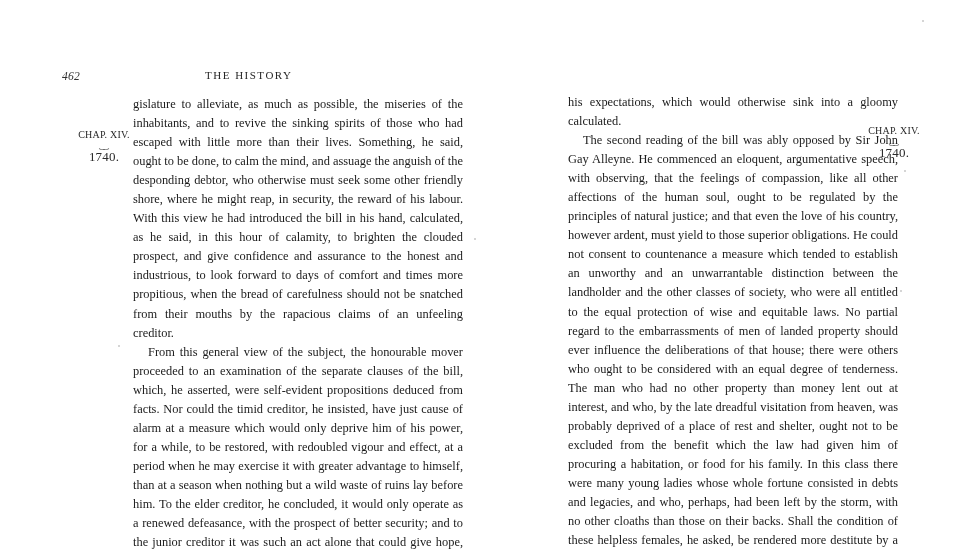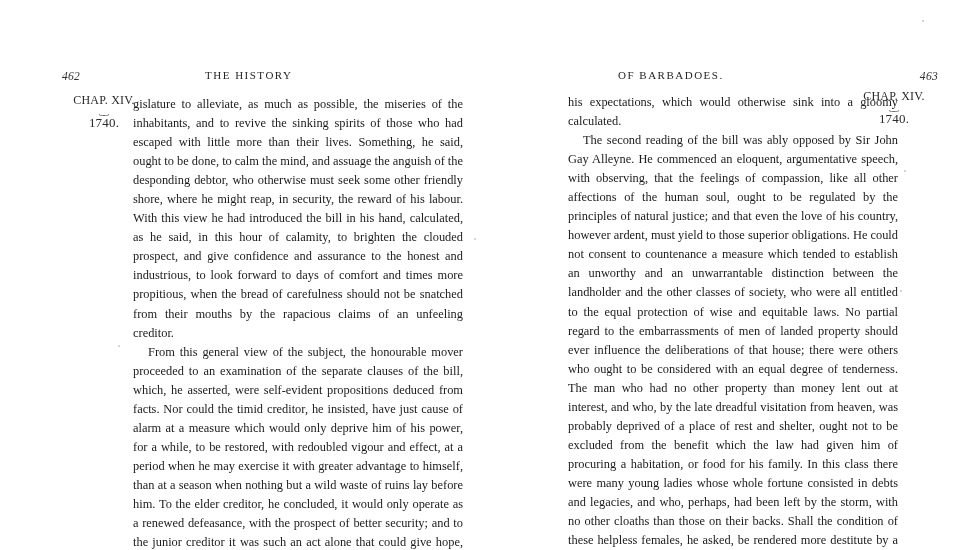--- a/index.html
+++ b/index.html
@@ -63,24 +63,25 @@
   .marginal {
     position: absolute;
     width: 76px;
     text-align: center;
     line-height: 1.05;
     color: #2a2a2a;
   }
   .marginal-left  { top: 94px; left: 66px; }
   .marginal-right { top: 90px; left: 366px; }
   .marginal .chap {
-    font-size: 12px;
+    font-size: 10px;
     letter-spacing: 0.2px;
     white-space: nowrap;
     display: block;
+    margin-top: 36px;
   }
   .marginal .brace {
     display: block;
     font-size: 11px;
     line-height: 7px;
     height: 8px;
     color: #333;
     transform: scaleX(1.6) scaleY(0.62);
     margin: 1px 0 0 0;
   }
@@ -144,24 +145,20 @@
       <p class="para para-cont">gislature to alleviate, as much as possible, the miseries of the inhabitants, and to revive the sinking spirits of those who had escaped with little more than their lives. Something, he said, ought to be done, to calm the mind, and assuage the anguish of the desponding debtor, who otherwise must seek some other friendly shore, where he might reap, in security, the reward of his labour. With this view he had introduced the bill in his hand, calculated, as he said, in this hour of calamity, to brighten the clouded prospect, and give confidence and assurance to the honest and industrious, to look forward to days of comfort and times more propitious, when the bread of carefulness should not be snatched from their mouths by the rapacious claims of an unfeeling creditor.</p>
       <p class="para">From this general view of the subject, the honourable mover proceeded to an examination of the separate clauses of the bill, which, he asserted, were self-evident propositions deduced from facts. Nor could the timid creditor, he insisted, have just cause of alarm at a measure which would only deprive him of his power, for a while, to be restored, with redoubled vigour and effect, at a period when he may exercise it with greater advantage to himself, than at a season when nothing but a wild waste of ruins lay before him. To the elder creditor, he concluded, it would only operate as a renewed defeasance, with the prospect of better security; and to the junior creditor it was such an act alone that could give hope, and keep alive</p>
     </div>
 
     <span class="speck" style="left:118px; top:345px; width:2px; height:2px;"></span>
     <span class="speck" style="left:474px; top:238px; width:2px; height:2px;"></span>
   </div>
 
   <div class="page page-right">
 
-    <div class="headline">
-      <span class="runhead runhead-right">OF BARBADOES.</span>
-      <span class="folio folio-right">463</span>
-    </div>
 
     <div class="marginal marginal-right">
       <span class="chap">CHAP. XIV.</span>
       <span class="brace">⏟</span>
       <span class="year">1740.</span>
     </div>
 
     <div class="column column-right">
       <p class="para para-cont">his expectations, which would otherwise sink into a gloomy calculated.</p>
       <p class="para">The second reading of the bill was ably opposed by Sir John Gay Alleyne. He commenced an eloquent, argumentative speech, with observing, that the feelings of compassion, like all other affections of the human soul, ought to be regulated by the principles of natural justice; and that even the love of his country, however ardent, must yield to those superior obligations. He could not consent to countenance a measure which tended to establish an unworthy and an unwarrantable distinction between the landholder and the other classes of society, who were all entitled to the equal protection of wise and equitable laws. No partial regard to the embarrassments of men of landed property should ever influence the deliberations of that house; there were others who ought to be considered with an equal degree of tenderness. The man who had no other property than money lent out at interest, and who, by the late dreadful visitation from heaven, was probably deprived of a place of rest and shelter, ought not to be excluded from the benefit which the law had given him of procuring a habitation, or food for his family. In this class there were many young ladies whose whole fortune consisted in debts and legacies, and who, perhaps, had been left by the storm, with no other cloaths than those on their backs. Shall the condition of these helpless females, he asked, be rendered more destitute by a law, that would deprive them of the</p>

